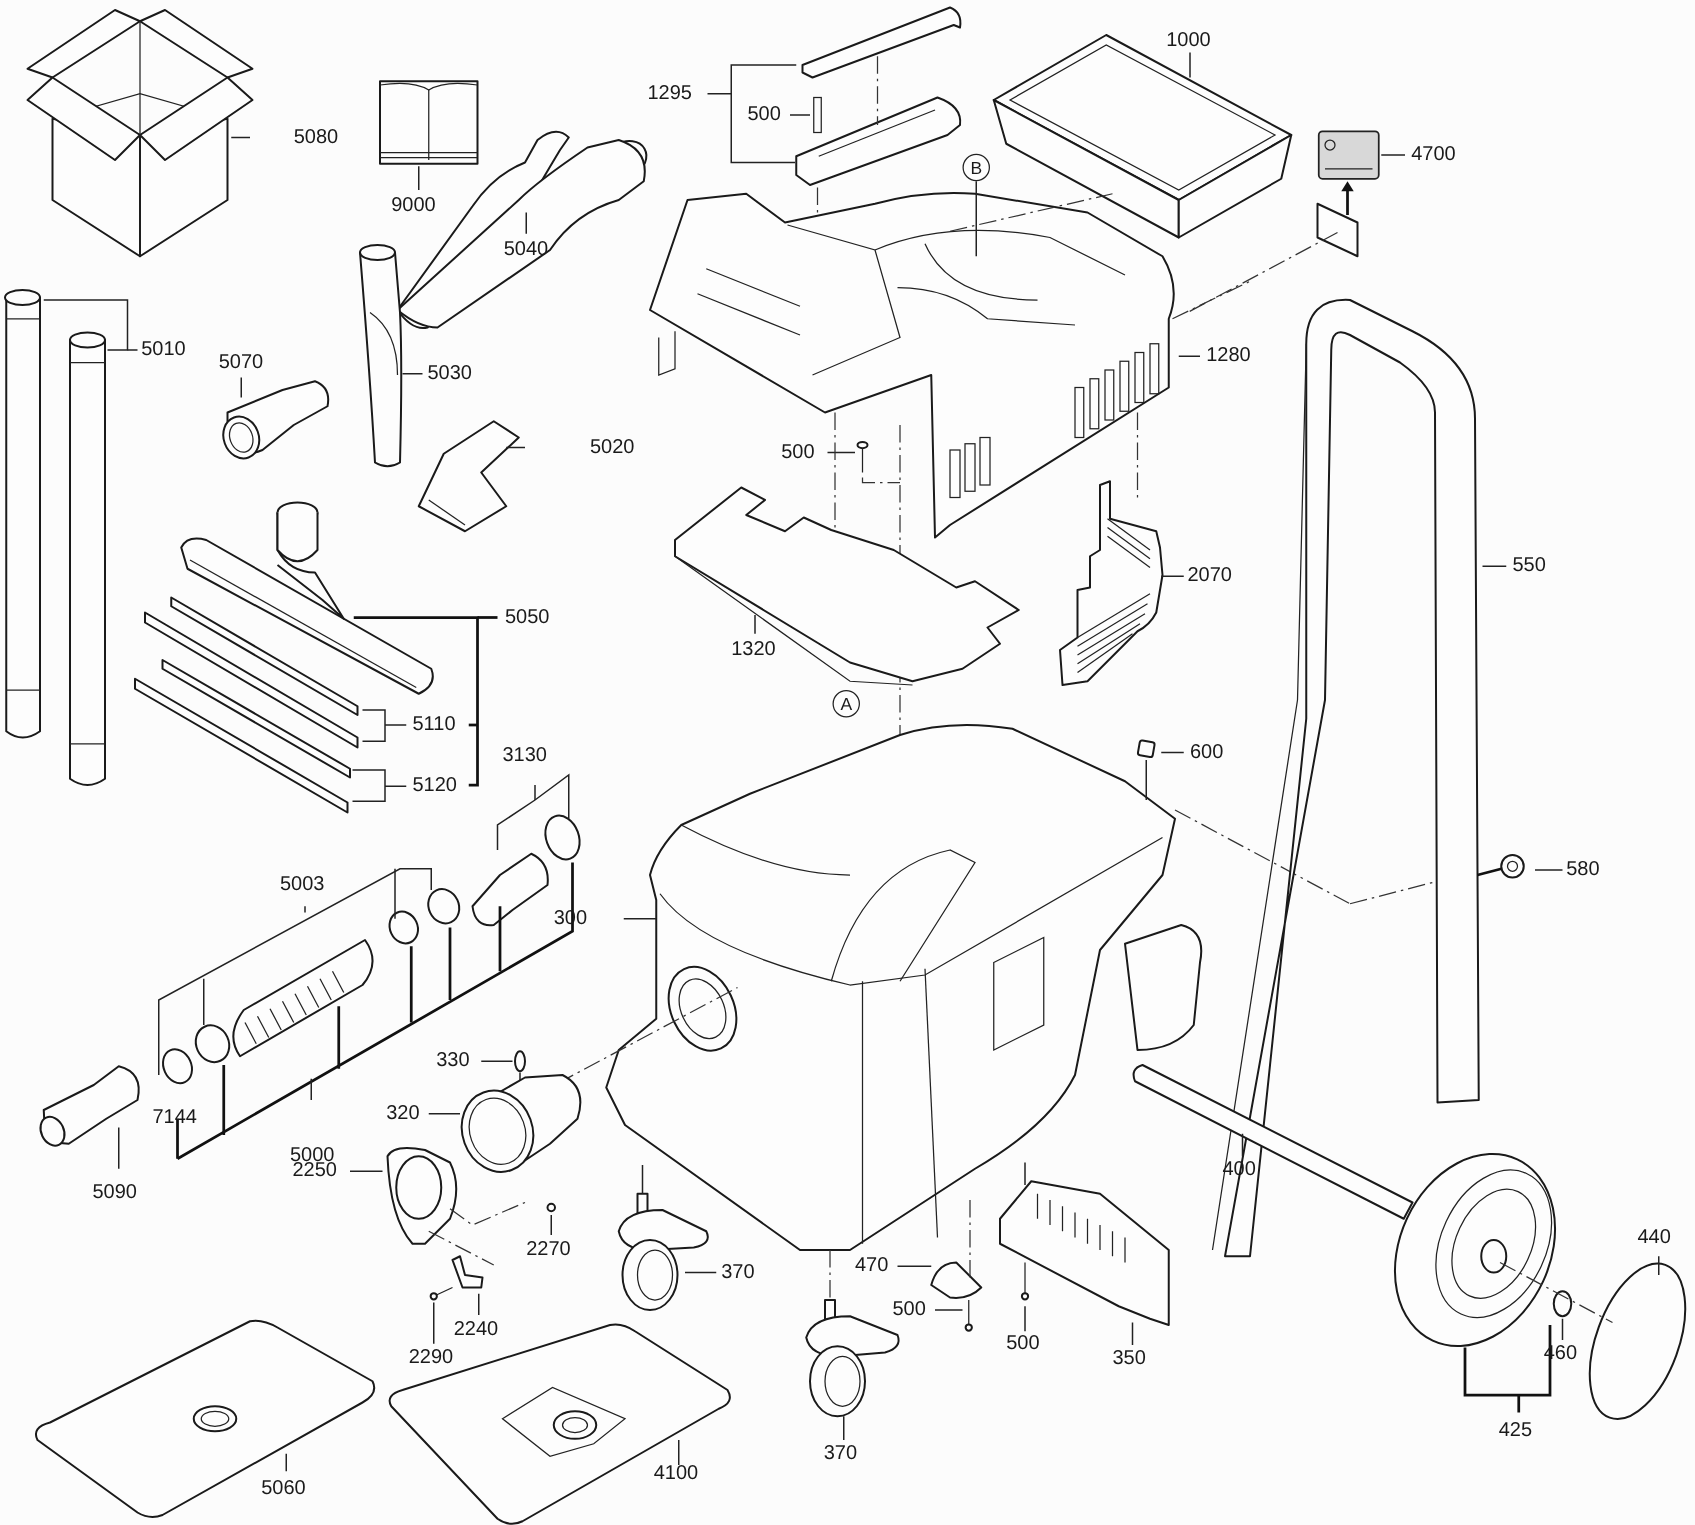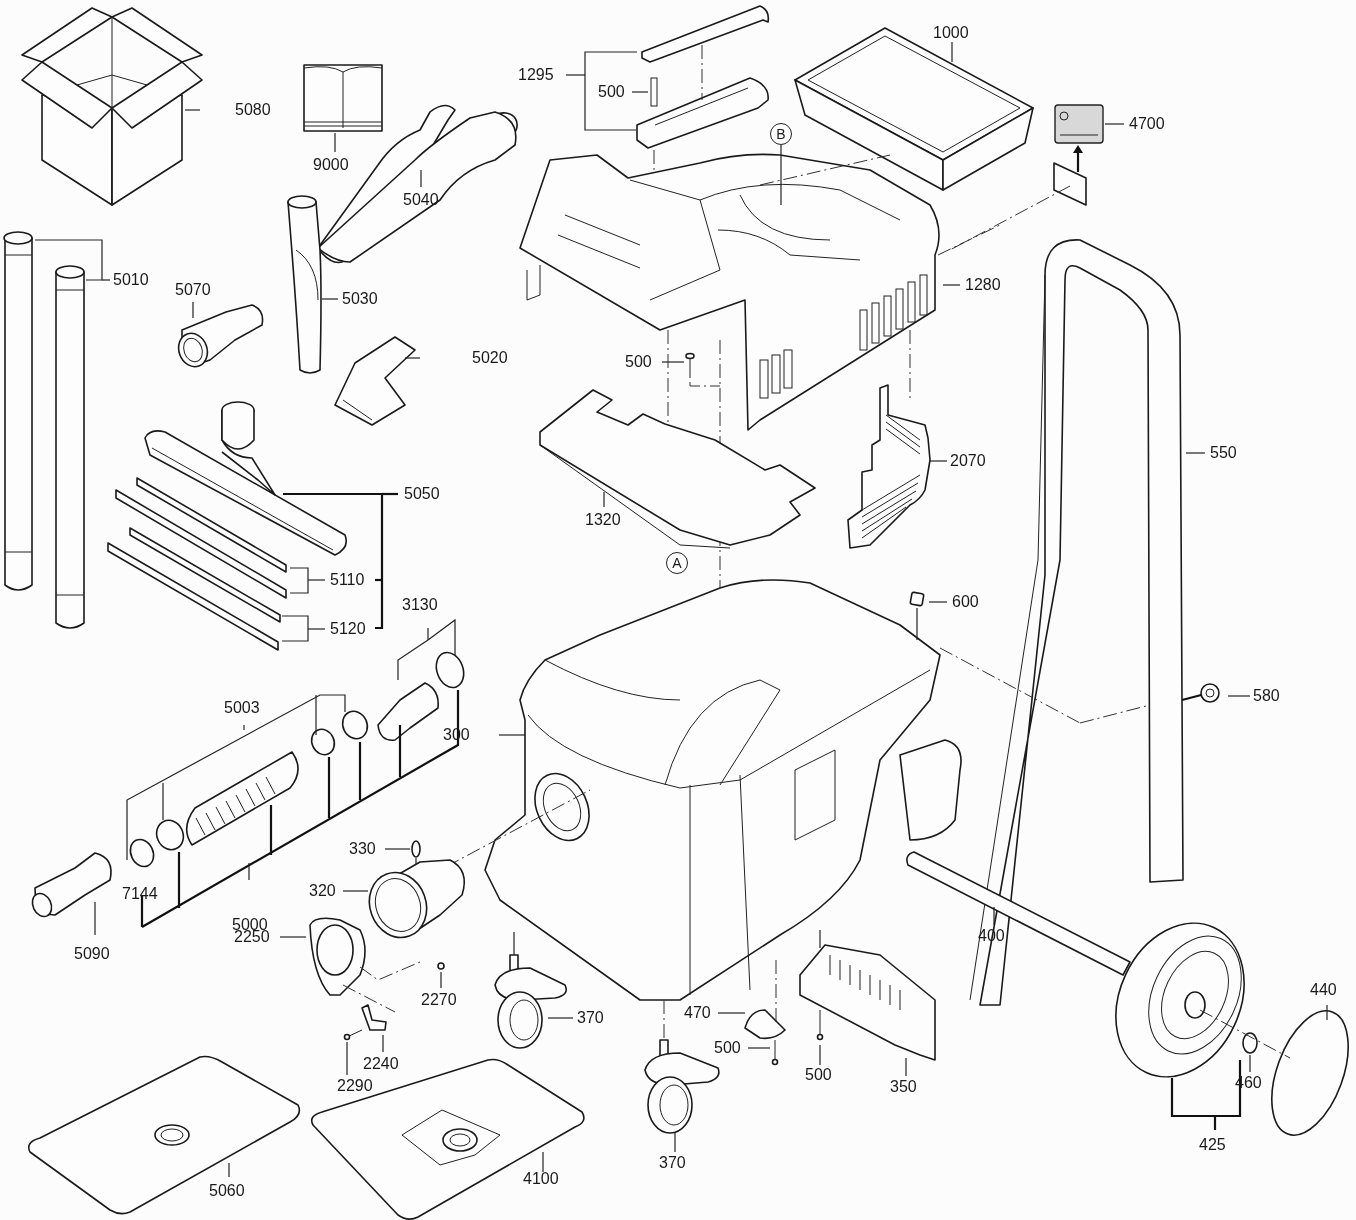--- a/index.html
+++ b/index.html
@@ -419,20 +419,20 @@
 <span class="lbl" style="left:232px;top:883px;margin-top:34px;">5000</span>
 <span class="lbl" style="left:978px;top:928px;">400</span>
 <span class="lbl" style="left:234px;top:929px;">2250</span>
 <span class="lbl" style="left:421px;top:992px;">2270</span>
 <span class="lbl" style="left:577px;top:1010px;">370</span>
 <span class="lbl" style="left:684px;top:1005px;">470</span>
 <span class="lbl" style="left:714px;top:1040px;">500</span>
 <span class="lbl" style="left:805px;top:1067px;">500</span>
 <span class="lbl" style="left:1310px;top:982px;">440</span>
 <span class="lbl" style="left:363px;top:1056px;text-align:center;">2240</span>
-<span class="lbl" style="left:327px;top:1078px;margin-left:10px;">2290</span>
+<span class="lbl" style="left:327px;top:1078px;">2290</span>
 <span class="lbl" style="left:890px;top:1079px;">350</span>
 <span class="lbl" style="left:1235px;top:1075px;">460</span>
 <span class="lbl" style="left:659px;top:1155px;">370</span>
 <span class="lbl" style="left:1199px;top:1137px;">425</span>
 <span class="lbl" style="left:209px;top:1183px;">5060</span>
 <span class="lbl" style="left:523px;top:1171px;">4100</span>
 </div>
 
 </body></html>

